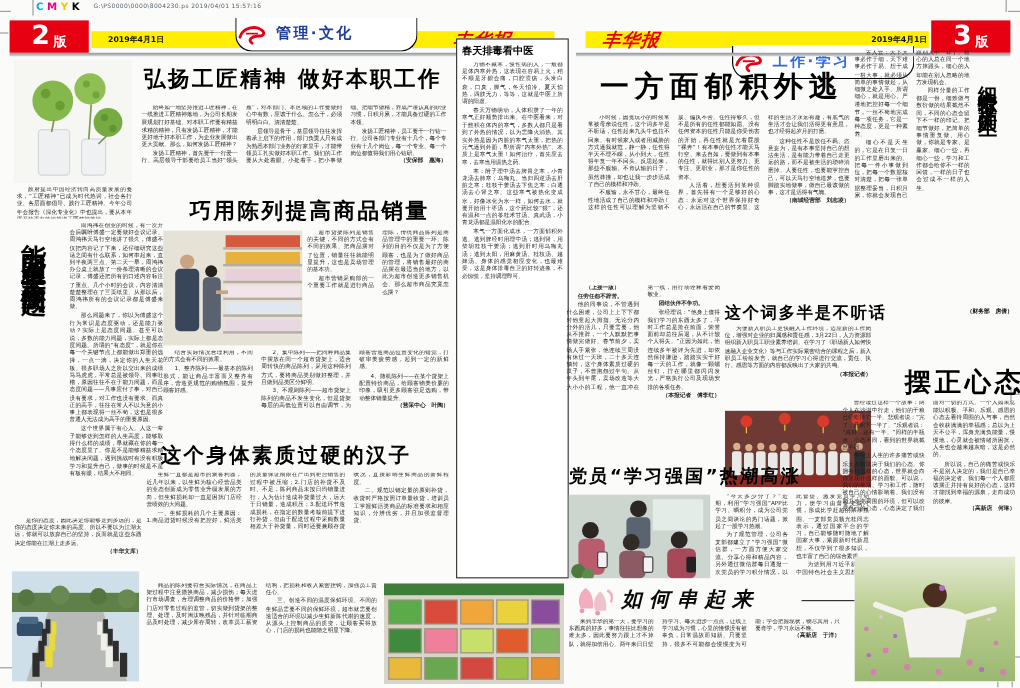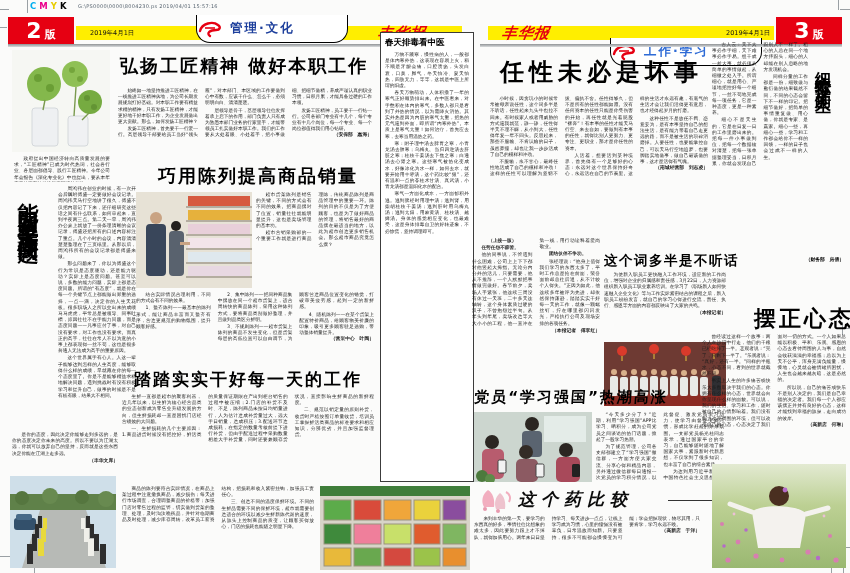--- a/index.html
+++ b/index.html
@@ -4,21 +4,21 @@
 <style>
   html,body{margin:0;padding:0;}
   body{width:850px;height:573px;background:#fbfbfa;font-family:"DejaVu Sans","Liberation Sans",sans-serif;position:relative;overflow:hidden;}
   .abs{position:absolute;}
   .mark{position:absolute;background:#9aa0a4;}
   
   .pgbox{background:#e60012;color:#fff;display:flex;align-items:flex-end;justify-content:center;gap:3px;padding-bottom:2px;}
   .pgnum{font-size:22px;font-weight:bold;line-height:1;}
   .pglab{font-size:11px;font-weight:bold;line-height:1.4;}
   .ybar{background:#ffee00;}
-  .datetxt{font-size:6.5px;font-weight:normal;color:#111;line-height:1;}
+  .datetxt{font-size:6.5px;font-weight:bold;color:#111;line-height:1;}
   .tab{background:#fff;border-left:1.6px solid #000;border-right:1.6px solid #000;border-bottom:1.6px solid #000;border-radius:0 0 14px 14px;display:flex;align-items:center;justify-content:flex-start;gap:7px;}
   .sectitle{font-weight:bold;letter-spacing:2px;}
   .masthead{color:#e60012;font-weight:bold;font-style:italic;font-size:15px;transform:skewX(-8deg);letter-spacing:1px;white-space:nowrap;}
   .grayrule{background:linear-gradient(#8f9396,#d9dbdc);}
   
   .headline{font-weight:bold;color:#000;white-space:nowrap;}
   .v-headline{writing-mode:vertical-rl;font-weight:bold;color:#000;}
   .body-text{font-size:4.7px;line-height:1.32;color:#1c1c1c;text-align:justify;overflow:hidden;}
   .body-text p{margin:0 0 1px 0;text-indent:2em;}
   .body-text p.lead{font-weight:bold;}
@@ -204,21 +204,21 @@
   <div>
       <p>结合实际情况合理利用，不同的方式会有不同的效果。</p>
       <p>1、整齐陈列——最基本的陈列形式，能让商品丰富而又整齐有序，营造更规范的购物氛围，提升顾客好感。</p>
       <p>2、集中陈列——把同种商品集中摆放在同一个超市货架上，适合周转快的商品陈列，采用这种陈列方式，要将商品类别做好整理，并且做到品类区分鲜明。</p>
       <p>3、不规则陈列——超市货架上陈列的商品不发生变化，但是货架每层的高低位置可以自由调节，为顾客营造商品位置变化的错觉，打破审美疲劳感，起到一定的新鲜感。</p>
       <p>4、随机陈列——在某个货架上配置特价商品，给顾客物美价廉的印象，吸引更多顾客驻足选购，带动整体销量提升。</p>
     </div>
   <div class="byline">（营采中心　叶陶）</div>
 </div>
 
-<div class="abs headline" style="left:134px;top:368px;font-size:17px;letter-spacing:2px;">踏踏实实干好每一天的工作</div>
+<div class="abs headline" style="left:134px;top:368px;font-size:17px;letter-spacing:2px;">这个身体素质过硬的汉子</div>
 <div class="abs body-text cols3" style="left:122px;top:394px;width:252px;height:86px;">
   <div>
       <p>生鲜一直都是超市的聚客利器，近几年以来，以生鲜为核心经营品类的业态创新成为零售业升级发展的方向，但生鲜损耗却一直是困扰门店经营绩效的大问题。</p>
       <p>一、生鲜损耗的几个主要原因：1.商品进货时候没有把控好，鲜活类的质量保证期限在产出到柜台销售的过程中被压缩；2.门店的补货不及时、不足，陈列商品未按日均销量进行，人为估计造成补货量过大，远大于日销量，造成积压；3.配送环节造成损耗，在指定的数量考核前提下进行补货，但由于配送过程中采购数量相差大于补货量，同时还要兼顾存货状况，直接影响生鲜商品的新鲜程度。</p>
       <p>二、规范以销定量的原则补货，收货时严格按照订单量收货，培训员工掌握鲜活类商品的标准要求和相应知识，分辨优劣，并且加强监督理货。</p>
     </div>
 </div>
 <div class="abs body-text cols2" style="left:122px;top:486px;width:192px;height:82px;">
   <div>
       <p>商品的陈列要符合实际情况，在商品上架过程中注意撤换商品，减少损伤；每天进行市场调查，合理调整商品的价格带；加强门店对零售过程的监管，切实做到货架的整理、处理，及时淘汰晚残品，并针对临期商品及时处理，减少库存周转，改革员工薪资结构，把损耗和收入紧密挂钩，加强员工责任心。</p>
@@ -255,21 +255,21 @@
   <div class="body-text" style="height:414px;">
     <div>
         <p>万物不藏寒，慢性病的人，一般都是体内寒外热，这表现在容易上火，稍不顺是牙龈会痛，口腔溃疡，头发白衰，口臭，脚气，冬天怕冷、夏天怕热，四肢无力，等等，这就是中医上所谓的阳虚。</p>
         <p>春天万物萌动，人体积攒了一年的寒气正好顺势排出来。在中医看来，对于憋积在体内的寒气，多数人都只是看到了外热的情况，以为需降火消热。其实外热是因为内脏的寒气太重，把热的元气逼到外面，即所谓“内寒外热”。本质上是寒气太重！如何治疗，首先应去寒，去寒当用温热之药。</p>
         <p>寒：附子理中汤去脾胃之寒，小青龙汤去肺寒；乌梅丸、当归四逆汤去肝脏之寒；桂枝干姜汤去下焦之寒；白通汤去心肾之寒。这些寒气被热化变成水，好像冰化为水一样，如何去水，就要开始用十枣汤，这个药比较“狠”，还有温和一点的苓桂术甘汤、真武汤，小青龙汤都是温阳化水的配合。</p>
         <p>寒气一方面化成水，一方面郁积外逃。逃到脾经时用理中汤；逃到肾，用柴胡桂枝干姜汤；逃到肝时用乌梅丸汤；逃到太阳，用麻黄汤、桂枝汤、越婢汤。身体的感觉相应变化，也最难受，这是身体排毒自卫的好转迹象，不必惊慌，坚持调理即可。</p>
       </div>
   </div>
 </div>
 
-<div class="abs headline" style="left:500px;top:56px;font-size:24px;letter-spacing:5px;">任性未必是坏事</div>
+<div class="abs headline" style="left:500px;top:56px;font-size:24px;letter-spacing:5px;">一方面郁积外逃</div>
 <div class="abs body-text cols3" style="left:490px;top:96px;width:218px;height:136px;">
   <div>
       <p>小时候，因贪玩小的时候常常被母亲说任性，这个词多半是不听话，任性起来九头牛也拉不回来。有时候家人或者用威胁的方式逼我就范，静一静，任性得半天不理不睬，从小到大，任性得年复一年不回头。反思起来，那些不服输、不肯认输的日子，虽然莽撞，却也让我一步步活成了自己的模样和冲劲。</p>
       <p>不服输，永不甘心，最终任性地活成了自己的模样和冲劲！这样的任性可以理解为坚韧不拔、偏执不舍。任性得够久，但不是所有的任性都能如愿。没有任何资本的任性只能是你受伤害的开始，再任性就是光着屁股“裸奔”！有本事的任性才能天马行空、来去自如，要做到有本事的任性，就得比别人更努力、更专注、更职业，那才是你任性的资本。</p>
       <p>人活着，想要活到某种境界，首先得有一个足够好的心态：永远对这个世界保持好奇心，永远活在自己的节奏里。这样的生活才永远有趣，有底气的生活才会让我们活得更有意思，也才经得起岁月的打磨。</p>
       <p>这种任性不是放任不羁、恣意妄为，是有本事坚持自己的想法生活，是有能力带着自己走更远的路，而不是被生活的琐碎消磨掉。人要任性，也要能掌控自己，可以天马行空地追梦，也要脚踏实地做事，做自己最该做的事，这才是活得有气魄。</p>
     </div>
   <div class="byline">（南城经营部　刘志凌）</div>
 </div>
 
@@ -366,21 +366,21 @@
 
 <div class="abs" style="left:478px;top:486px;">
   <svg width="34" height="28" viewBox="0 0 34 28">
     <path d="M10 4 C4 8 3 16 6 21 L16 21 C17 14 15 7 10 4 Z" fill="#f2aebf"></path>
     <path d="M22 7 C17 11 16 18 18 23 L27 23 C28 16 26 10 22 7 Z" fill="#eec2cd"></path>
     <circle cx="7" cy="23" r="2" fill="#e89aae"></circle>
       <circle cx="20" cy="25" r="2" fill="#e89aae"></circle>
     <path d="M28 6 C32 8 33 12 31 16" fill="none" stroke="#f2aebf" stroke-width="2"></path>
   </svg>
 </div>
-<div class="abs script-title" style="left:518px;top:488px;font-size:17px;letter-spacing:6px;">这个药比较</div>
+<div class="abs script-title" style="left:518px;top:488px;font-size:17px;letter-spacing:6px;">如何串起来</div>
 <div class="abs" style="left:668px;top:500px;width:56px;height:1.4px;background:#333;"></div>
 <div class="abs body-text cols3" style="left:474px;top:516px;width:226px;height:52px;">
   <div>
       <p>来到丰华的第一天，要学习的东西真的好多，事情往往比想象的难太多，因此要努力跟上才不掉队，就得加倍用心。两年来日日坚持学习、每天进步一点点，让线上学习成为习惯，心里的憧憬没有被辜负，日常温故而知新。只要坚持，很多不可能都会慢慢变为可能；学会把握现状，物尽其用，只要肯学，学习永远不晚。</p>
     </div>
   <div class="byline">（高新店　于洋）</div>
 </div>
 
 <div class="abs body-text cols2" style="left:712px;top:42px;width:96px;height:258px;">
   <div>

